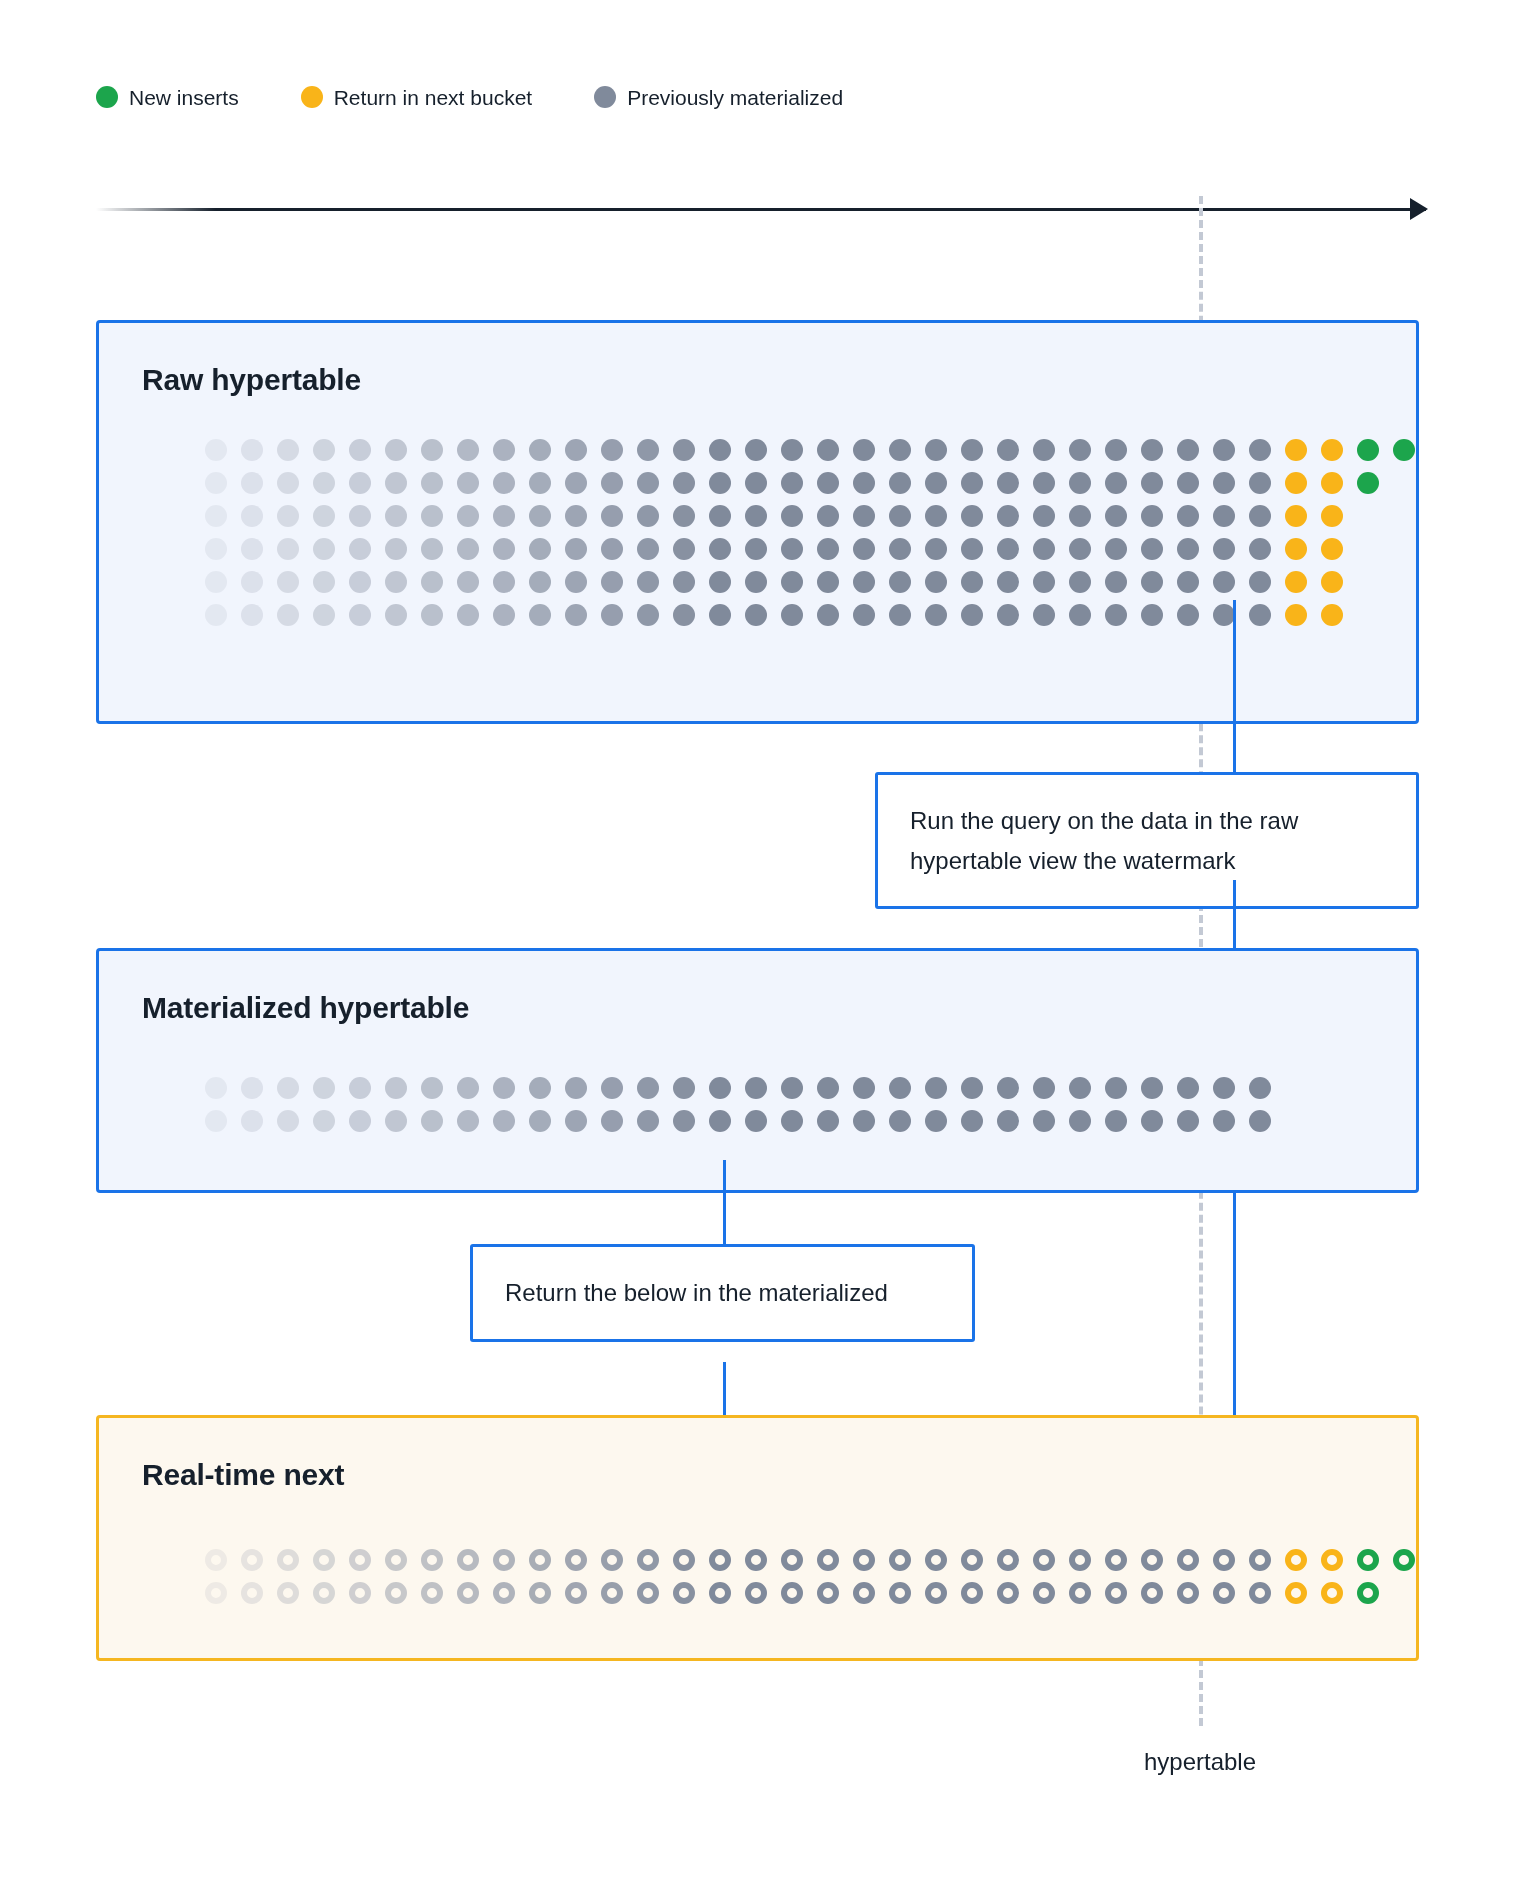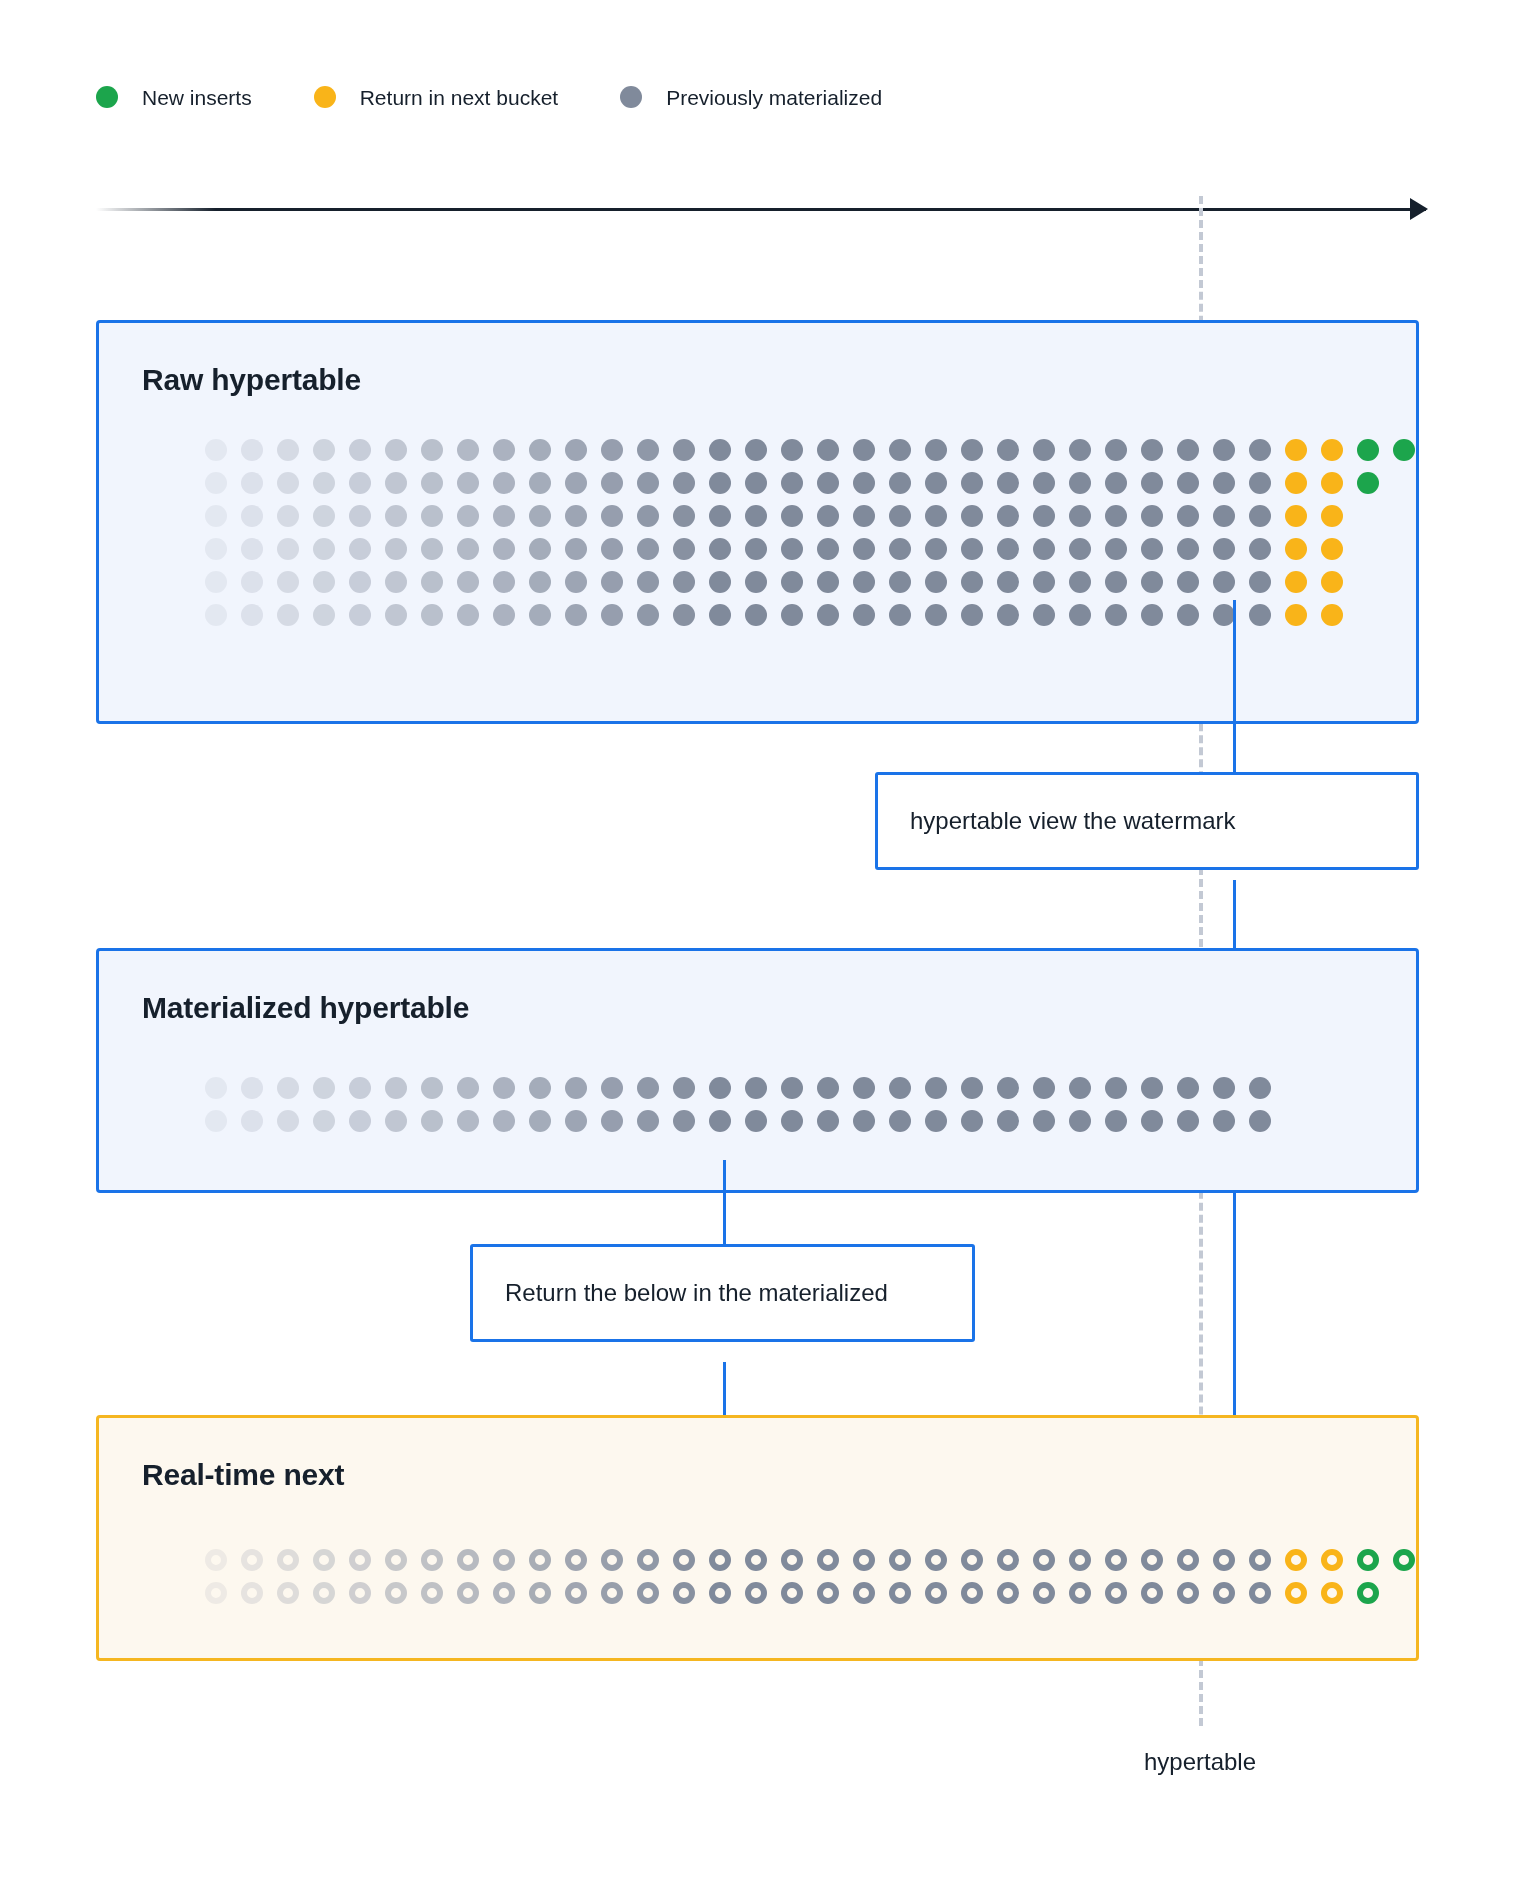--- a/index.html
+++ b/index.html
@@ -22,21 +22,21 @@
     position: absolute;
     left: 96px;
     top: 86px;
     display: flex;
     align-items: center;
     gap: 0px;
   }
   .legend-item {
     display: flex;
     align-items: center;
-    gap: 24px;
+    gap: 11px;
     margin-right: 62px;
   }
   .legend-swatch {
     width: 22px;
     height: 22px;
     border-radius: 50%;
     flex: 0 0 auto;
   }
   .legend-label {
     font-size: 21px;
@@ -412,20 +412,21 @@
           <span class="dot" style="background: rgb(128, 138, 155); opacity: 1;"></span>
           <span class="dot" style="background: rgb(128, 138, 155); opacity: 1;"></span>
           <span class="dot" style="background: rgb(128, 138, 155); opacity: 1;"></span>
           <span class="dot" style="background: rgb(249, 180, 25); opacity: 1;"></span>
           <span class="dot" style="background: rgb(249, 180, 25); opacity: 1;"></span>
         </div>
       </div>
   </div>
 
   <div class="callout c1">
+    <p>Run the query on the data in the raw</p>
     <p>hypertable view the watermark</p>
   </div>
 
   <div class="conn conn-v" style="left:1233px; top:600px; height:172px;"></div>
 
   <div class="conn conn-v" style="left:1233px; top:880px; height:612px;"></div>
   <div class="conn-arrowhead" style="left:1223px; top:1480px;"></div>
 
   <div class="panel mat">
     <div class="panel-title">Materialized hypertable</div>

